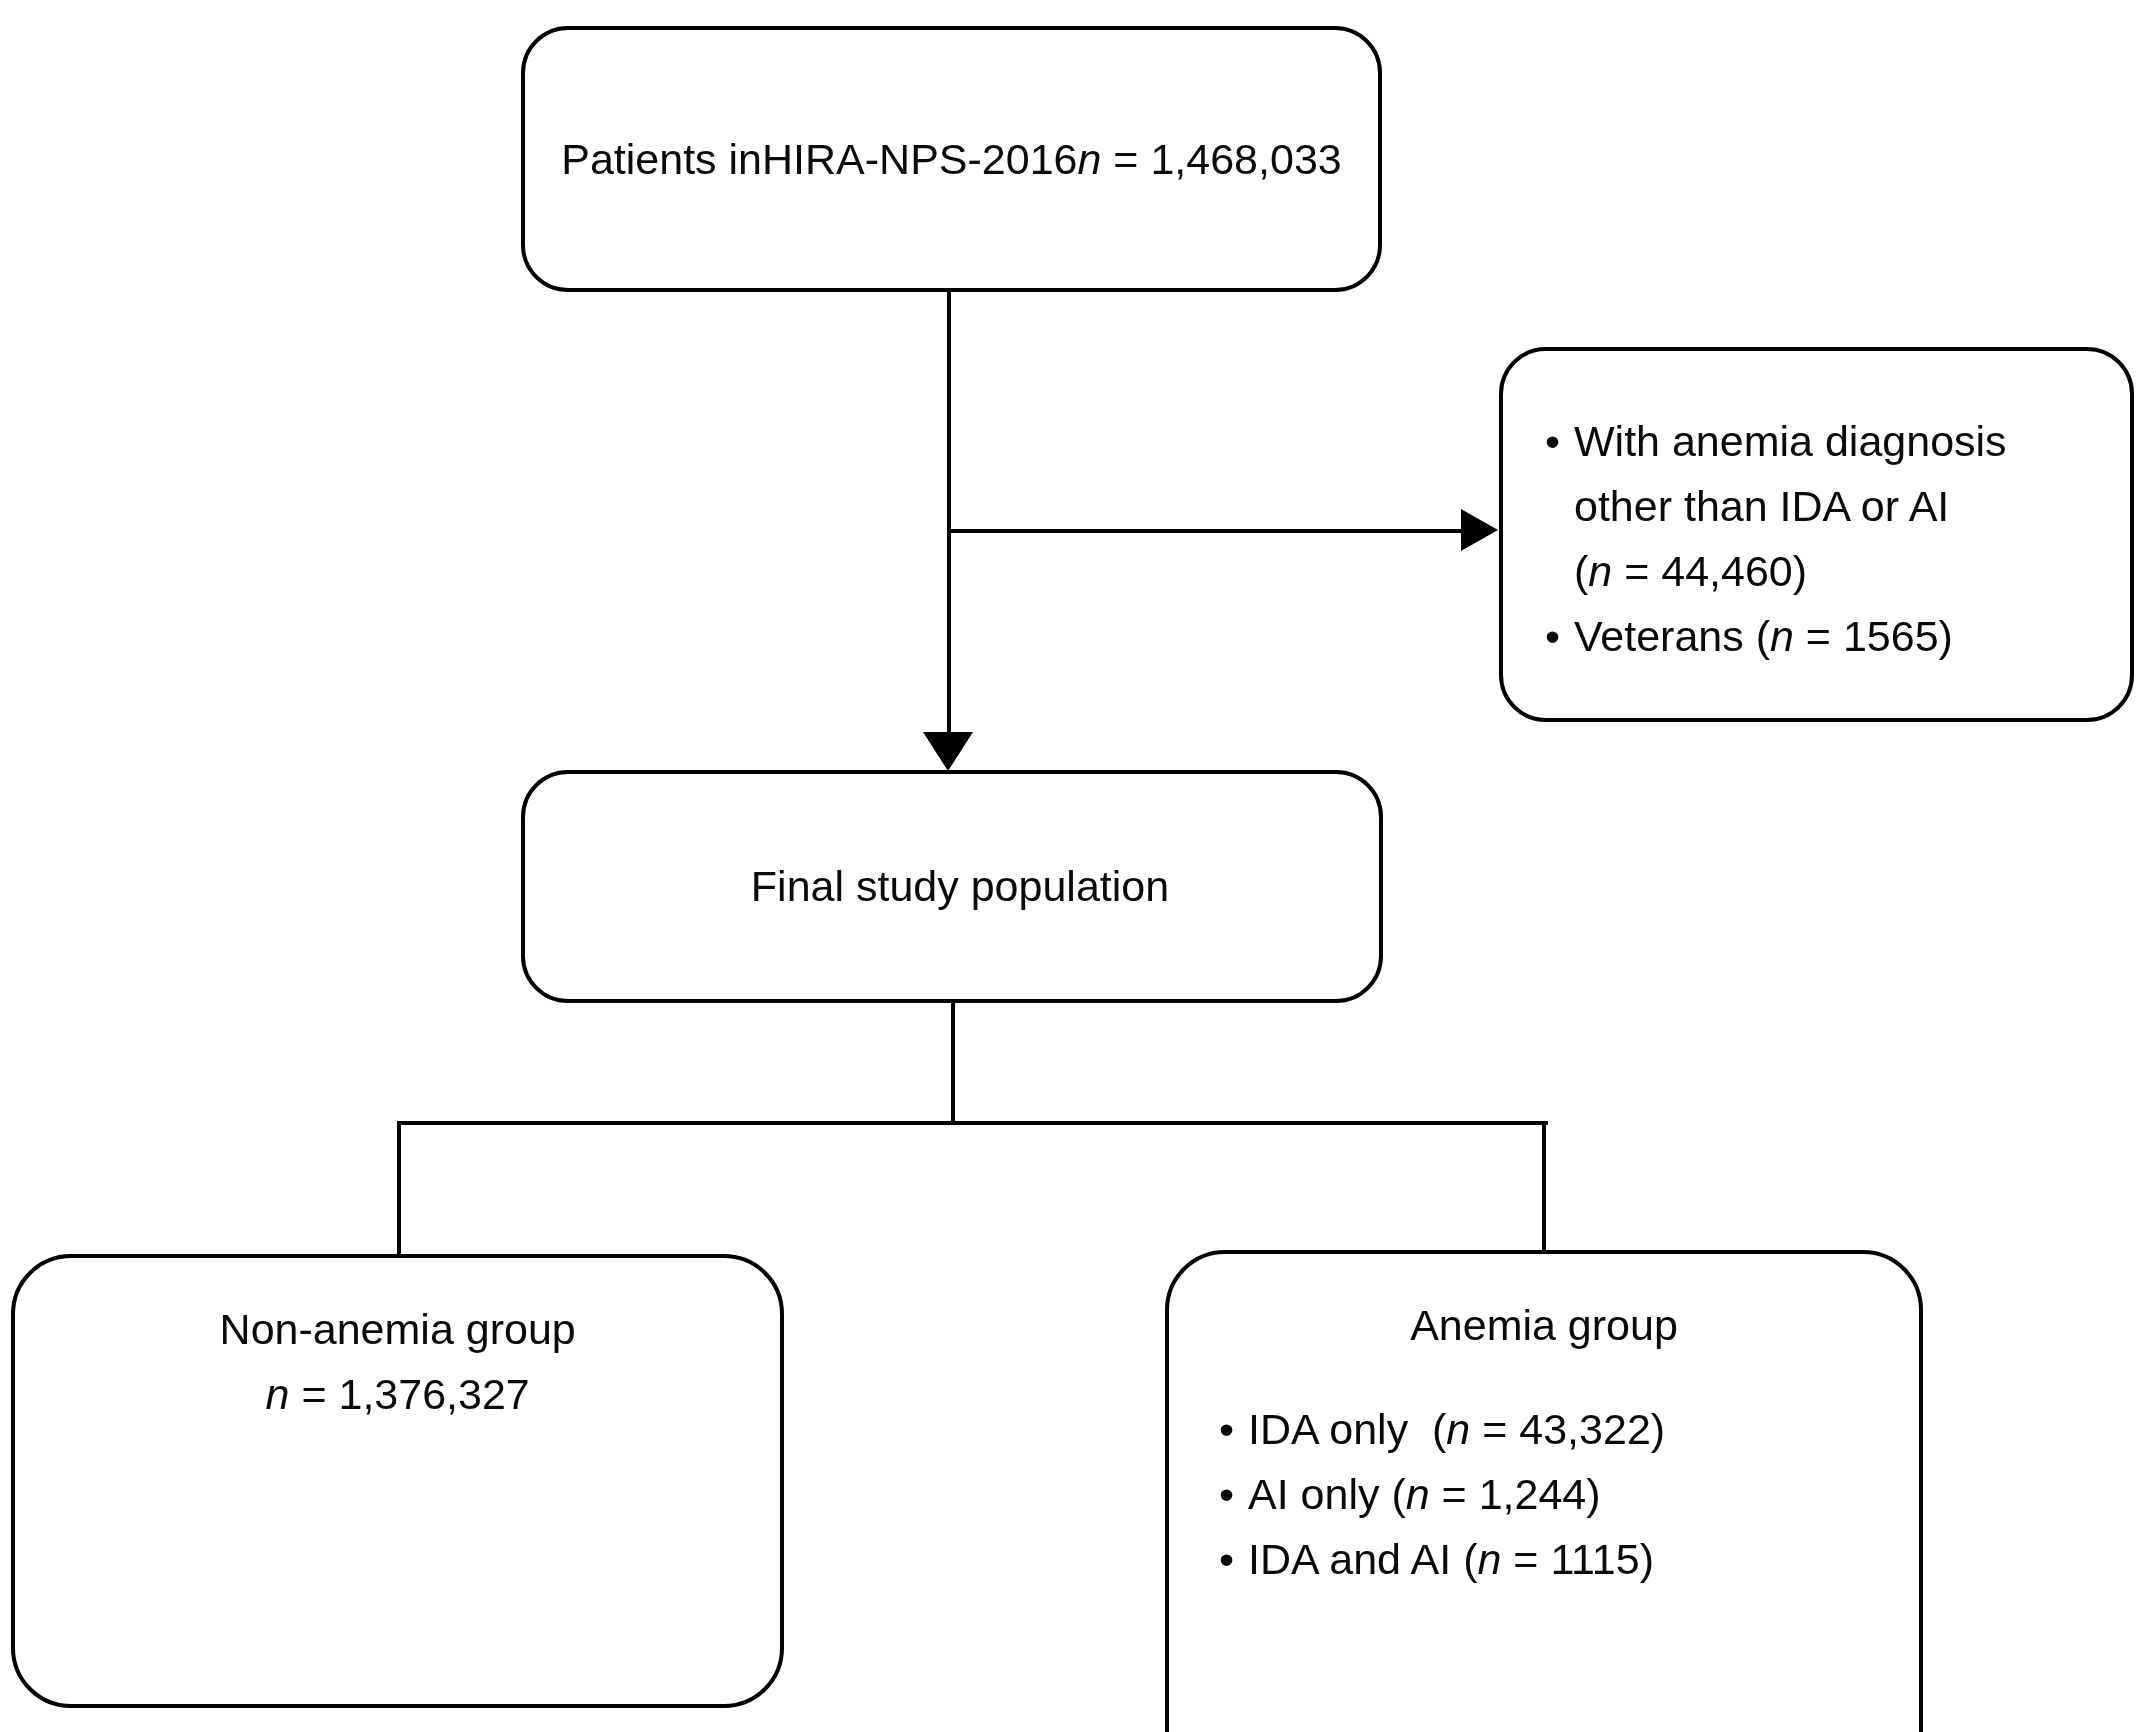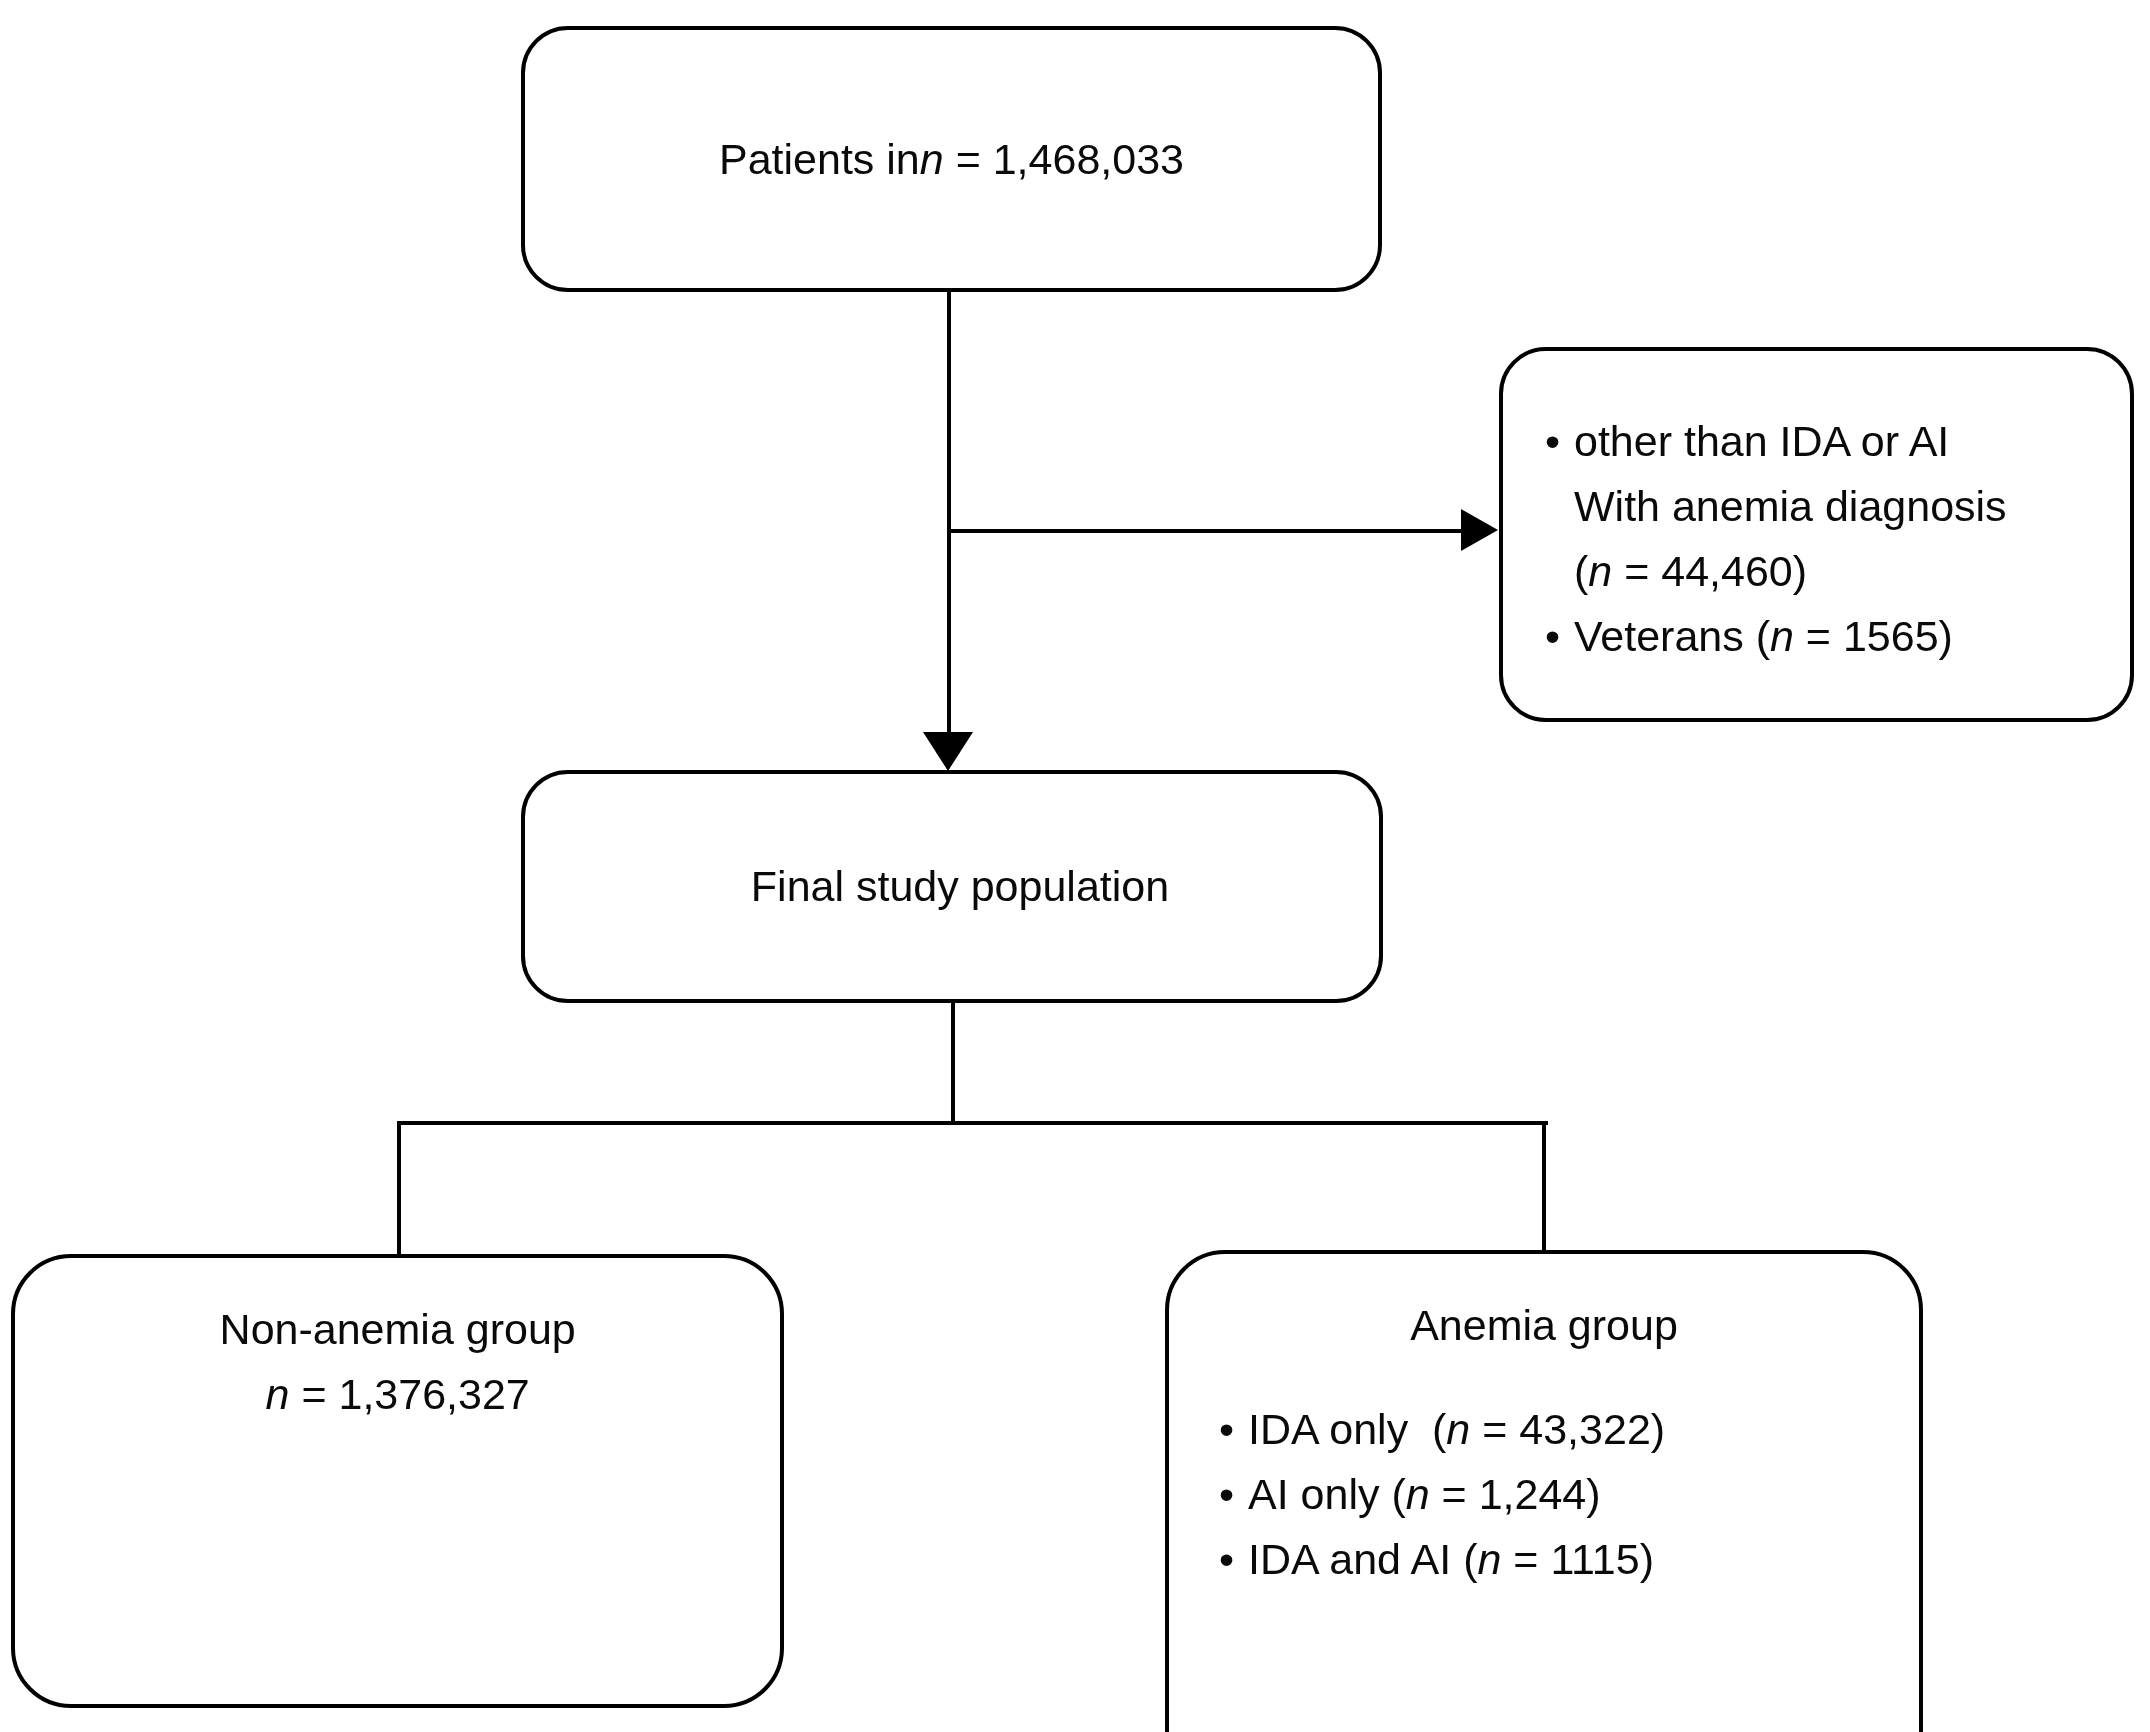--- a/index.html
+++ b/index.html
@@ -86,29 +86,30 @@
   <div class="arrow" id="arrow-right"></div>
   <div class="arrow" id="arrow-down"></div>
   <div class="line" id="v-final"></div>
   <div class="line" id="h-split"></div>
   <div class="line" id="v-left"></div>
   <div class="line" id="v-right"></div>
 
   <div class="box" id="top-box">
     <div class="center-flex">
       <div class="ln">Patients in</div>
+      <div class="ln">HIRA-NPS-2016</div>
       <div class="ln"><span class="it">n</span><span> = 1,468,033</span></div>
     </div>
   </div>
 
   <div class="box" id="excl-box">
     <div class="bitem">
       <span class="bullet">•</span>
+      <div class="bl">With anemia diagnosis</div>
       <div class="bl">other than IDA or AI</div>
-      <div class="bl">With anemia diagnosis</div>
       <div class="bl"><span>(</span><span class="it">n</span><span> = 44,460)</span></div>
     </div>
     <div class="bitem">
       <span class="bullet">•</span>
       <div class="bl"><span>Veterans (</span><span class="it">n</span><span> = 1565)</span></div>
     </div>
   </div>
 
   <div class="box" id="final-box">
     <div class="center-flex">

